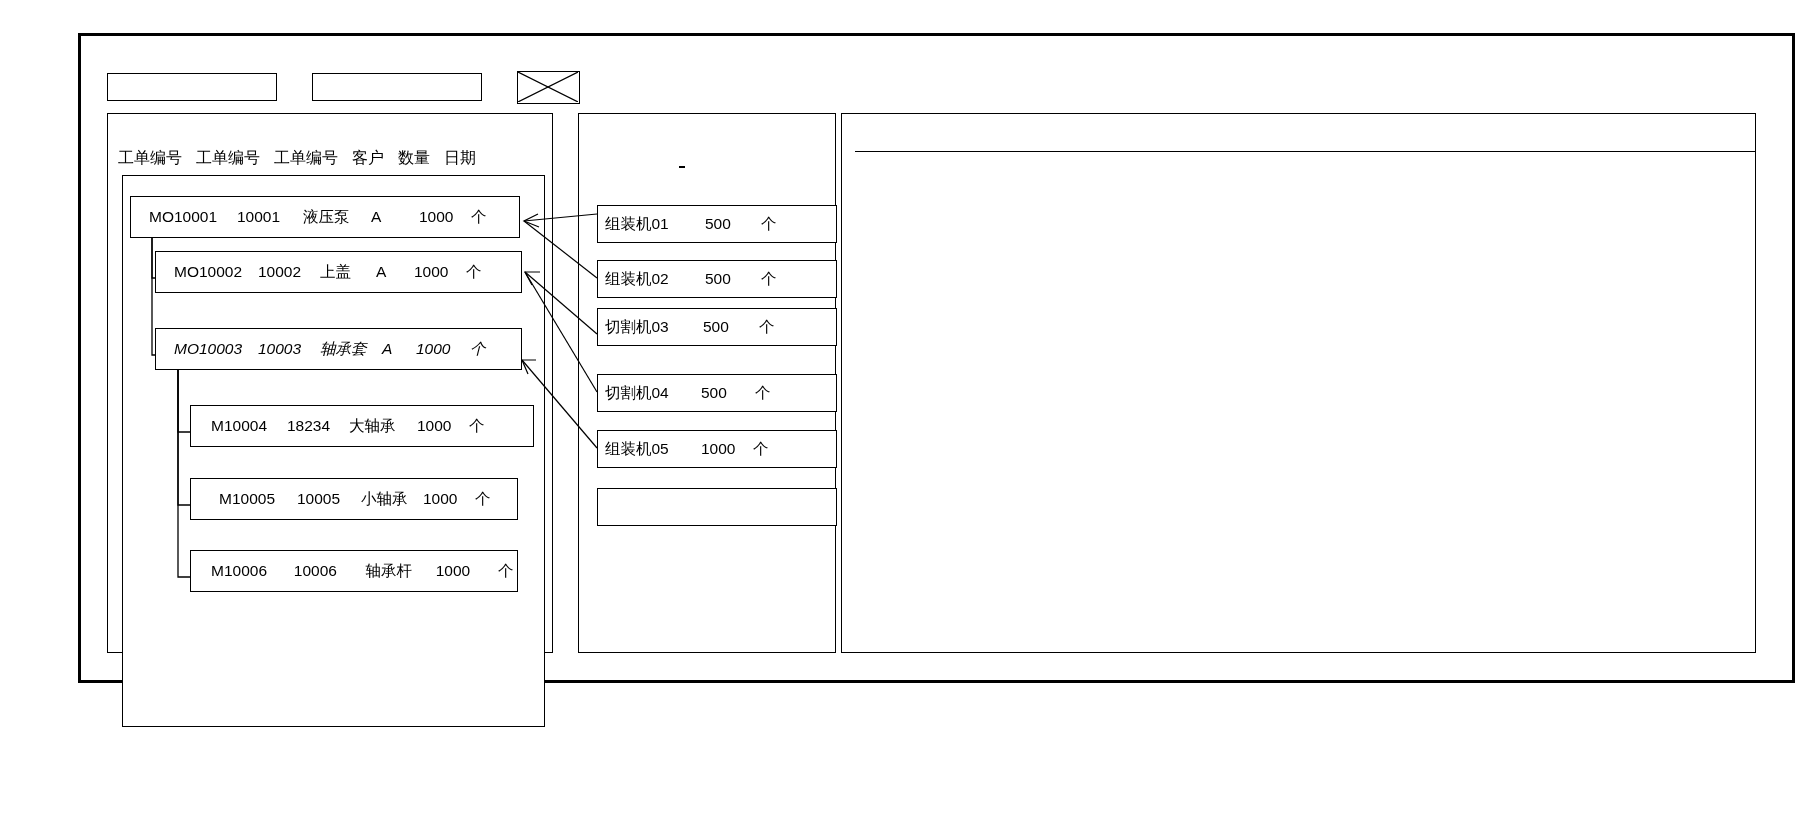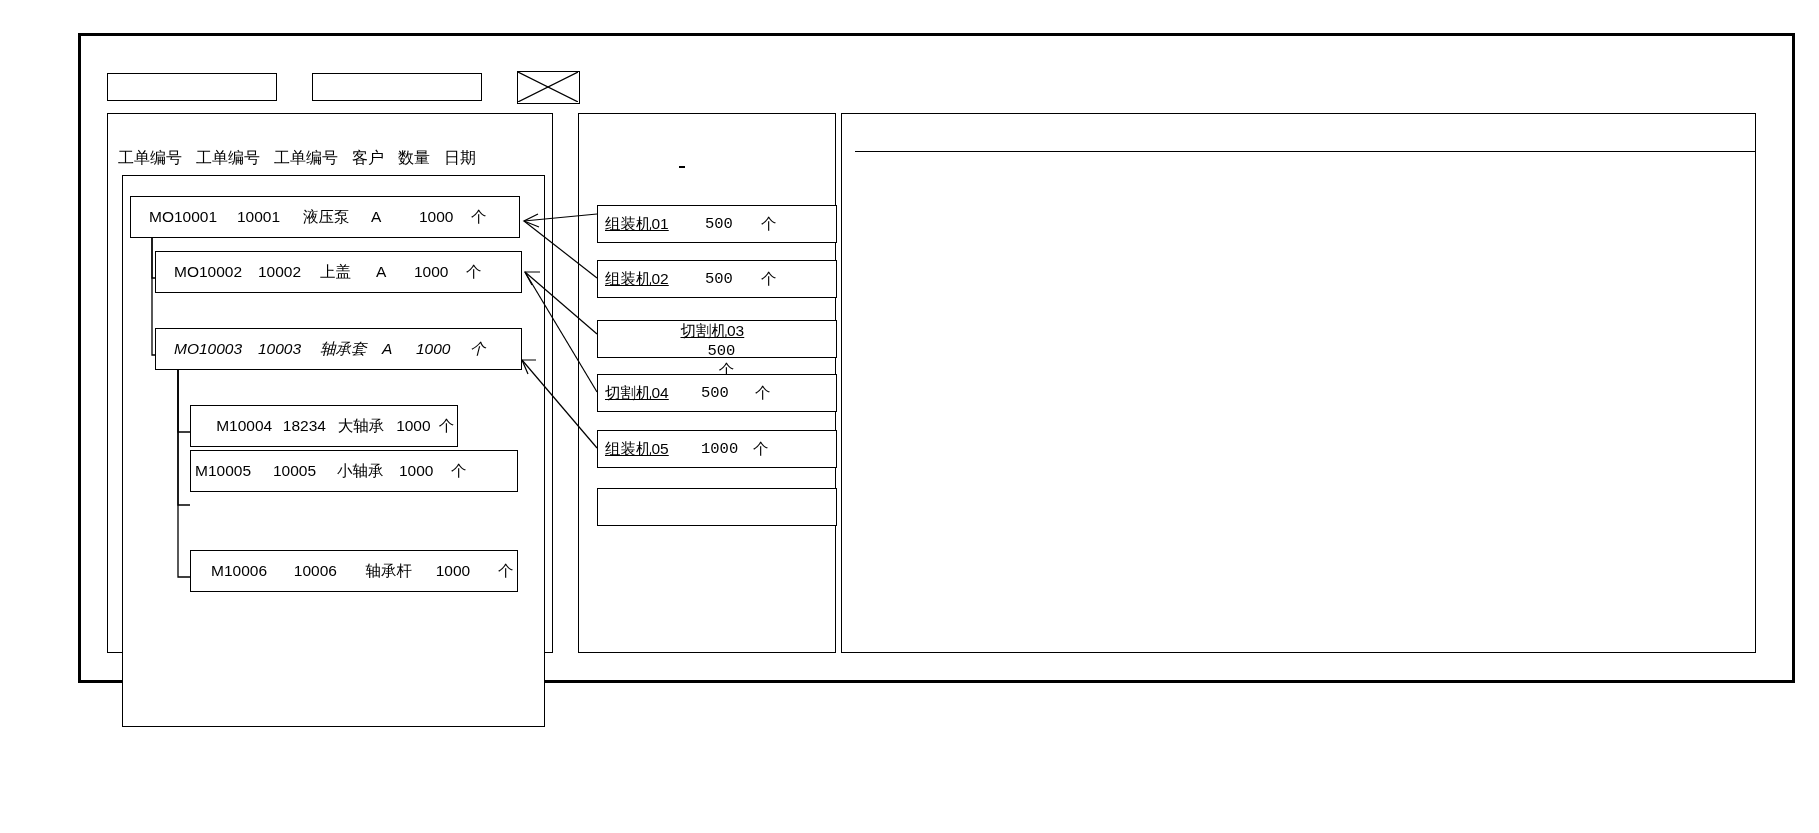--- a/index.html
+++ b/index.html
@@ -104,22 +104,22 @@
     border:1.4px solid #000;
     background:#fff;
     box-sizing:border-box;
     display:flex;
     align-items:center;
     font-size:15.5px;
     color:#000;
     white-space:nowrap;
     padding-left:7px;
   }
-  .mbox .m-name{display:inline-block;text-decoration:underline;}
-  .mbox .m-qty{display:inline-block;margin-left:18px;font-family:Liberation Mono, monospace;}
+  .mbox .m-name{display:inline-block;}
+  .mbox .m-qty{display:inline-block;margin-left:18px;}
   .mbox .m-unit{display:inline-block;margin-left:12px;}
   .mbox.empty{display:block;}
 
   
   .right-head-divider{
     position:absolute;
     left:855px;top:151px;
     width:900px;height:0;
     border-top:1.6px solid #000;
   }
@@ -196,29 +196,29 @@
 
   <div class="tree-row" style="left:155px;top:328px;width:367px;padding-left:18px;font-style:italic;">
     <span class="cell" style="width:84px">MO10003</span>
     <span class="cell" style="width:62px">10003</span>
     <span class="cell" style="width:62px">轴承套</span>
     <span class="cell" style="width:34px">A</span>
     <span class="cell" style="width:54px">1000</span>
     <span class="cell" style="width:24px">个</span>
   </div>
 
-  <div class="tree-row" style="left:190px;top:405px;width:268px;padding-left:20px;text-align:center;">
+  <div class="tree-row" style="left:190px;top:405px;width:344px;padding-left:20px;">
     <span class="cell" style="width:76px">M10004</span>
     <span class="cell" style="width:62px">18234</span>
     <span class="cell" style="width:68px">大轴承</span>
     <span class="cell" style="width:52px">1000</span>
     <span class="cell" style="width:24px">个</span>
   </div>
 
-  <div class="tree-row" style="left:190px;top:450px;width:328px;padding-left:4px;">
+  <div class="tree-row" style="left:190px;top:478px;width:328px;padding-left:28px;">
     <span class="cell" style="width:78px">M10005</span>
     <span class="cell" style="width:64px">10005</span>
     <span class="cell" style="width:62px">小轴承</span>
     <span class="cell" style="width:52px">1000</span>
     <span class="cell" style="width:24px">个</span>
   </div>
 
   <div class="tree-row" style="left:190px;top:550px;width:328px;padding-left:20px;gap:21px;">
     <span class="cell" style="width:78px">M10006</span>
     <span class="cell" style="width:64px">10006</span>
@@ -230,21 +230,21 @@
   <div class="mbox" style="top:205px;">
     <span class="m-name" style="width:82px">组装机01</span>
     <span class="m-qty" style="width:44px">500</span>
     <span class="m-unit">个</span>
   </div>
   <div class="mbox" style="top:260px;">
     <span class="m-name" style="width:82px">组装机02</span>
     <span class="m-qty" style="width:44px">500</span>
     <span class="m-unit">个</span>
   </div>
-  <div class="mbox" style="top:320px;flex-direction:column;">
+  <div class="mbox" style="top:308px;">
     <span class="m-name" style="width:80px">切割机03</span>
     <span class="m-qty" style="width:44px">500</span>
     <span class="m-unit">个</span>
   </div>
   <div class="mbox" style="top:374px;">
     <span class="m-name" style="width:78px">切割机04</span>
     <span class="m-qty" style="width:42px">500</span>
     <span class="m-unit">个</span>
   </div>
   <div class="mbox" style="top:430px;">

